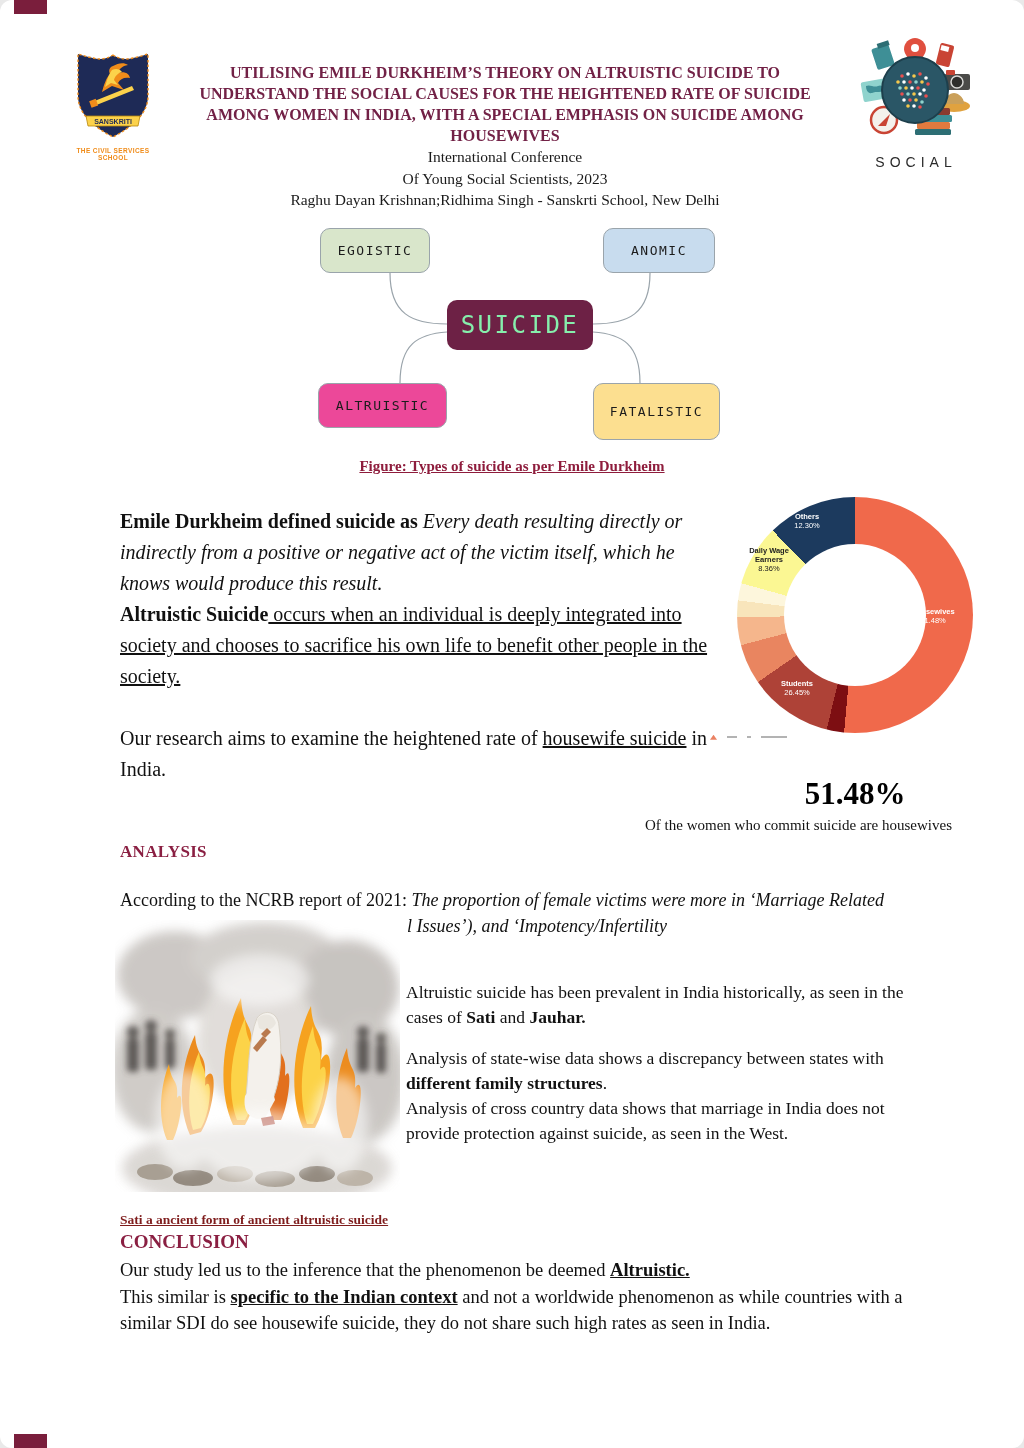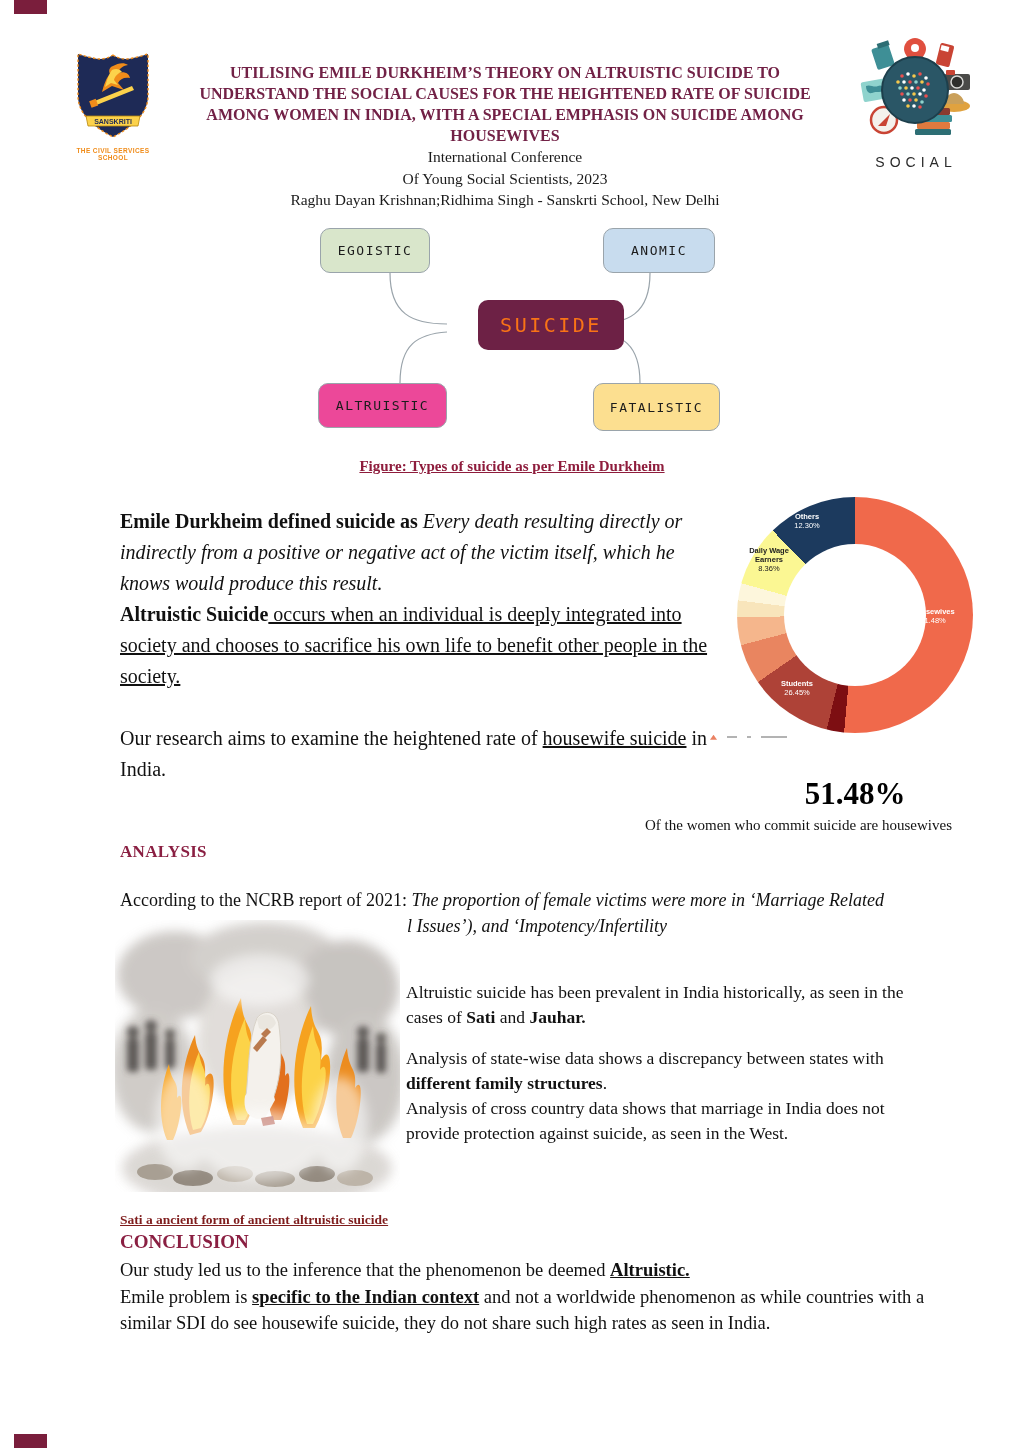--- a/index.html
+++ b/index.html
@@ -1,20 +1,20 @@
 <!DOCTYPE html>
 <html><head>
 <meta charset="utf-8">
 <style>
   * { margin:0; padding:0; box-sizing:border-box; }
   html,body { background:#e9e9e9; }
   .page {
     position:relative; width:1024px; height:1448px; margin:0 auto;
     background:#ffffff; overflow:hidden;
-    font-family:"Liberation Serif", serif; color:#111;
+    font-family:"Liberation Serif", serif; color:#111;border-radius:12px;
   }
   .corner-mark { position:absolute; left:14px; width:33px; height:14px; background:#7a1e3c; }
   .corner-mark.top { top:0; }
   .corner-mark.bottom { top:1434px; }
 
   
   .crest { position:absolute; left:72px; top:50px; width:82px; height:100px; }
   .crest .tagline { font-family:"Liberation Sans", sans-serif; font-size:6.5px; font-weight:bold;
     color:#f08c1a; text-align:center; letter-spacing:.4px; margin-top:1px; }
   .header-text { position:absolute; left:170px; top:62px; width:670px; text-align:center; }
@@ -29,23 +29,23 @@
   .diagram svg.links { position:absolute; left:0; top:0; width:100%; height:100%; }
   .dnode, .dcenter {
     position:absolute; display:flex; align-items:center; justify-content:center;
     border-radius:10px; font-family:"DejaVu Sans Mono", monospace;
     font-size:13px; letter-spacing:1.5px; color:#1c1c1c;
     border:1px solid #9aa4ab;
   }
   .dnode.egoistic   { left:20px;  top:6px;   width:110px; height:45px; }
   .dnode.anomic     { left:303px; top:6px;   width:112px; height:45px; }
   .dnode.altruistic { left:18px;  top:161px; width:129px; height:45px; }
-  .dnode.fatalistic { left:293px; top:161px; width:127px; height:48px; }
+  .dnode.fatalistic { left:293px; top:161px; width:127px; height:57px; }
   .dcenter { left:147px; top:78px; width:146px; height:50px; background:#6d2145;
-    color:#f97316; font-size:20px; letter-spacing:2.5px; border:none;margin-left:31px; }
+    color:#86efac; font-size:24px; letter-spacing:2.5px; border:none; }
   .fig-caption { position:absolute; left:262px; top:458px; width:500px; text-align:center;
     color:#8e1c3c; font-weight:bold; font-size:15px; text-decoration:underline; }
 
   
   .intro { position:absolute; left:120px; top:506px; width:596px; font-size:20px; line-height:31px; }
   .intro .aim { margin-top:31px; }
   .b { font-weight:bold; }
   .i { font-style:italic; }
   .u { text-decoration:underline; }
 
@@ -316,17 +316,17 @@
   </div>
 
   <div class="sati-caption">Sati a ancient form of ancient altruistic suicide</div>
 
   <div class="conclusion-heading">CONCLUSION</div>
   <div class="conclusion">
     <div>
       <span>Our study led us to the inference that the phenomenon be deemed </span><span class="bu">Altruistic.</span>
     </div>
     <div>
-      <span>Emile problem is </span><span class="bu">specific to the Indian context</span><span> and not a worldwide phenomenon as while countries with a similar SDI do see housewife suicide, they do not share such high rates as seen in India.</span>
+      <span>This similar is </span><span class="bu">specific to the Indian context</span><span> and not a worldwide phenomenon as while countries with a similar SDI do see housewife suicide, they do not share such high rates as seen in India.</span>
     </div>
   </div>
 
 </div>
 
 </body></html>

